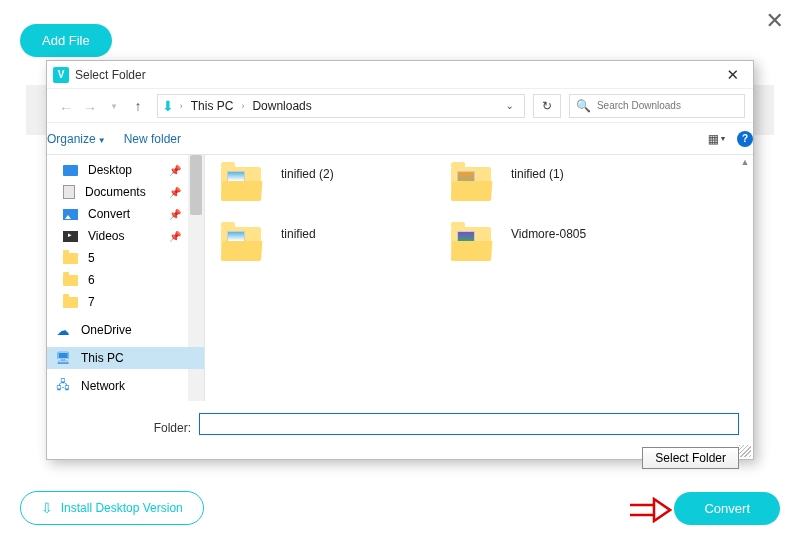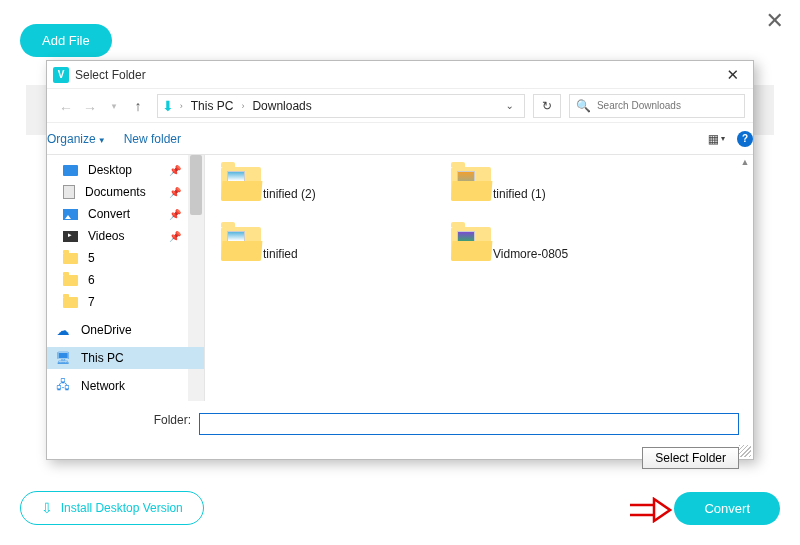--- a/index.html
+++ b/index.html
@@ -48,32 +48,32 @@
 .ic-vids::after{content:"▸";position:absolute;color:#fff;font-size:7px;left:5px;top:0}
 .ic-onedrive{color:#0b6ed0;font-size:13px}
 .ic-pc{color:#2e8be6;font-size:12px}
 .ic-net{color:#2e8be6;font-size:12px}
 .pin{margin-left:auto;margin-right:22px;color:#888;font-size:10px}
 .content{flex:1;padding:8px 12px;position:relative}
 .content-scroll{position:absolute;right:0;top:0;width:16px;height:14px;display:flex;align-items:center;justify-content:center;color:#888;font-size:9px}
 .group-hdr{color:#1a6fb0;font-size:12px;margin:4px 0 10px 0;cursor:pointer}
 .group-caret{font-size:9px;margin-right:4px}
 .items-grid{display:grid;grid-template-columns:230px 230px;row-gap:18px}
-.folder-item{display:flex;align-items:flex-end;gap:2px;cursor:pointer;padding:4px}
+.folder-item{display:flex;align-items:flex-start;gap:20px;cursor:pointer;padding:4px}
 .folder-thumb{width:40px;height:34px;position:relative}
 .folder-back{position:absolute;inset:0;background:#ffe28a;border-radius:2px}
 .folder-back::before{content:"";position:absolute;top:-5px;left:0;width:14px;height:5px;background:#ffe28a;border-radius:2px 2px 0 0}
 .folder-peek{position:absolute;left:6px;top:4px;width:18px;height:24px;background:#fff;border:1px solid #ccc}
 .folder-peek.p1{background:linear-gradient(#5ab6e0,#fff 40%)}
 .folder-peek.p2{background:linear-gradient(#f0a030,#5ab6e0)}
 .folder-peek.p3{background:linear-gradient(#7a4fd0,#30b060,#f05030)}
 .folder-front{position:absolute;left:0;bottom:0;width:40px;height:20px;background:#ffd86a;border-radius:0 0 2px 2px;transform:skewX(-4deg);transform-origin:bottom}
 .folder-label{color:#222}
 .footer{padding:8px 14px}
-.folder-row{display:flex;align-items:flex-start;gap:8px;margin:4px 0 12px 0}
+.folder-row{display:flex;align-items:flex-end;gap:8px;margin:4px 0 12px 0}
 .folder-row label{width:130px;text-align:right;color:#333}
 .folder-input{flex:1;height:22px;border:1px solid #0b6ed0;outline:none;padding:0 4px}
 .btn-row{display:flex;justify-content:flex-end;gap:8px}
 .dlg-btn{min-width:86px;height:22px;border:1px solid #aaa;background:linear-gradient(#fff,#eee);cursor:pointer;font-size:12px;padding:0 12px}
 .dlg-btn.primary{border:1px solid #888}
 .resize-grip{position:absolute;right:2px;bottom:2px;width:12px;height:12px;background:repeating-linear-gradient(135deg,#bbb 0 1px,transparent 1px 3px)}
 .install-btn{position:absolute;left:20px;bottom:20px;border:1.5px solid #0dcbd8;color:#0dcbd8;background:#fff;border-radius:18px;padding:8px 20px;display:flex;align-items:center;gap:8px;cursor:pointer;font-size:13px;font-weight:500}
 .dl-icon{font-size:14px}
 .convert-btn{position:absolute;right:20px;bottom:20px;background:#0dcbd8;color:#fff;border:none;border-radius:18px;padding:9px 30px;font-size:13px;font-weight:500;cursor:pointer}
 .arrow-annot{position:absolute;right:128px;bottom:22px;pointer-events:none}

